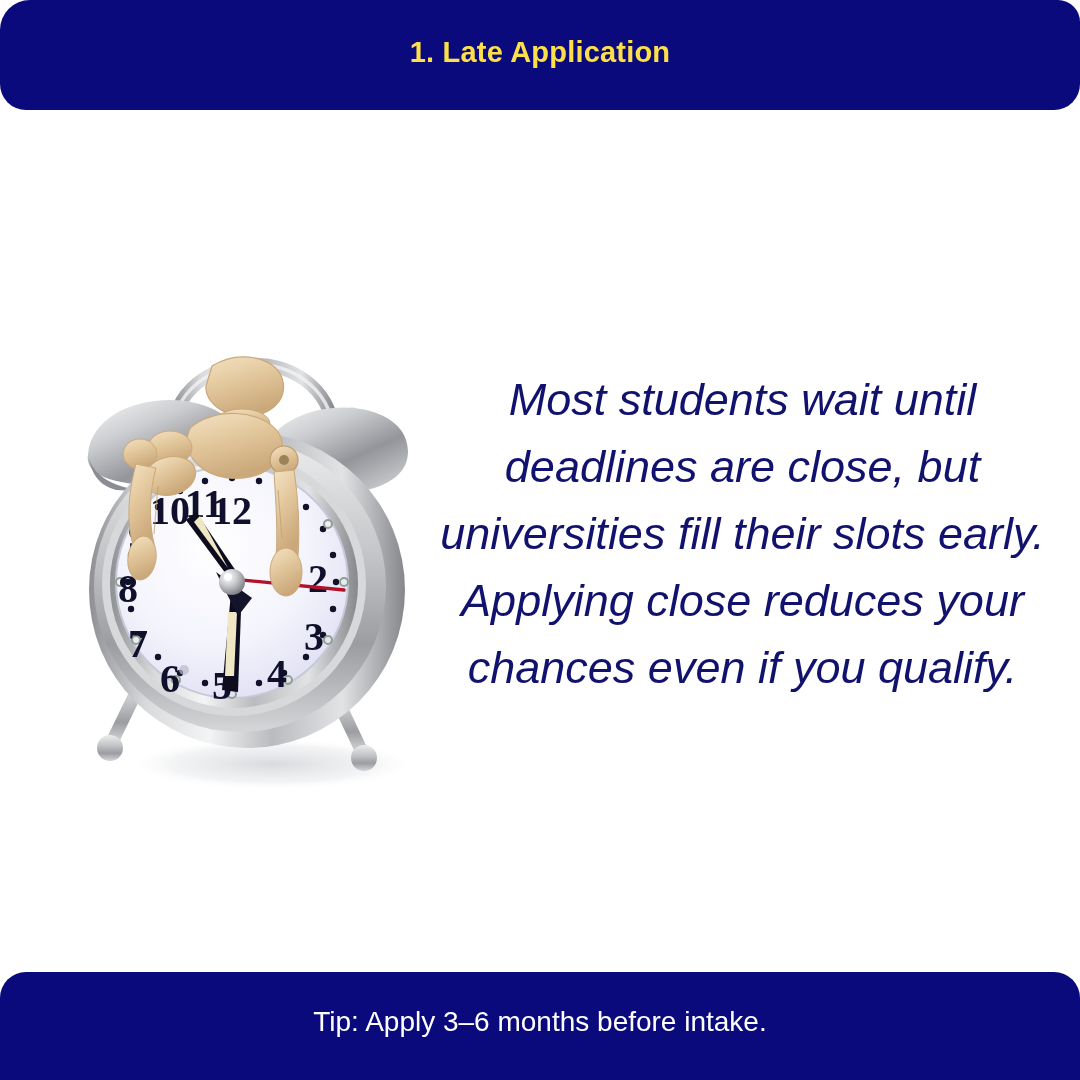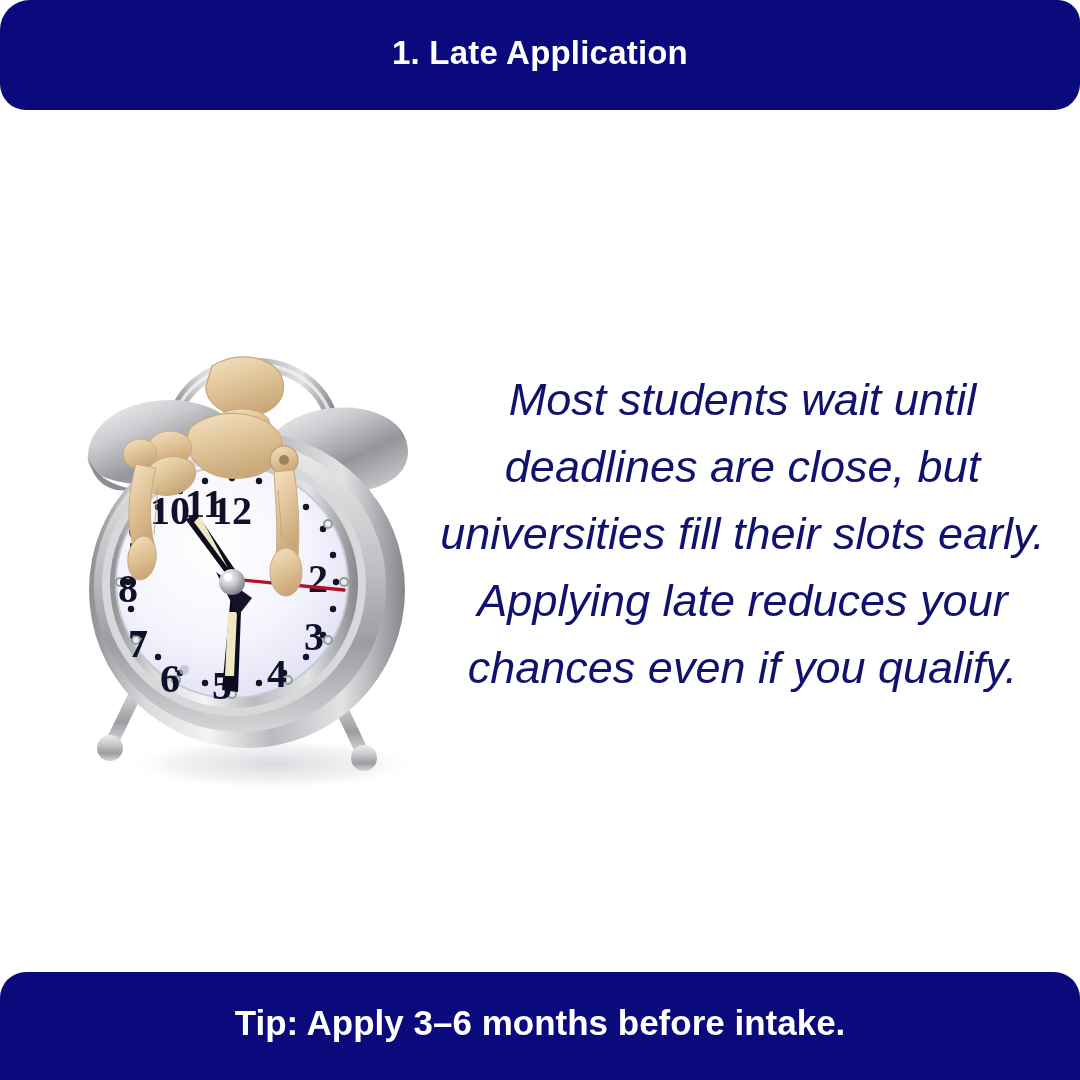--- a/index.html
+++ b/index.html
@@ -30,24 +30,24 @@
     height: 110px;
     background: #0a0a7d;
     border-radius: 30px 22px 26px 26px;
     display: flex;
     align-items: center;
     justify-content: center;
     box-sizing: border-box;
     padding-bottom: 6px;
   }
   .header-title {
-    color: #ffffff;
+    color: #fde047;
     font-family: "Liberation Sans", sans-serif;
     font-weight: bold;
-    font-size: 33px;
+    font-size: 29px;
     letter-spacing: 0.2px;
     line-height: 1;
     white-space: nowrap;
   }
 
   
   .footer-banner {
     position: absolute;
     left: 0;
     top: 972px;
@@ -57,22 +57,22 @@
     border-radius: 26px 26px 0 0;
     display: flex;
     align-items: center;
     justify-content: center;
     box-sizing: border-box;
     padding-bottom: 8px;
   }
   .footer-tip {
     color: #ffffff;
     font-family: "Liberation Sans", sans-serif;
-    font-weight: bold;
-    font-size: 35px;
+    font-weight: normal;
+    font-size: 28px;
     line-height: 1;
     white-space: nowrap;
   }
 
   
   .body-copy {
     position: absolute;
     left: 430px;
     top: 366px;
     width: 625px;
@@ -277,20 +277,20 @@
         <path d="M212 200 C 214 232, 216 262, 214 284 L 236 284 C 238 256, 236 224, 232 198 Z" fill="url(#woodGrad)" stroke="#c9a97a" stroke-width="1"></path>
         <ellipse cx="224" cy="300" rx="16" ry="24" fill="url(#woodGrad)" stroke="#c9a97a" stroke-width="1"></ellipse>
         <line x1="96" y1="214" x2="92" y2="262" stroke="#c2a073" stroke-width="1.2" opacity="0.7"></line>
         <line x1="216" y1="218" x2="220" y2="266" stroke="#c2a073" stroke-width="1.2" opacity="0.7"></line>
       </g>
     </svg>
   </div>
 
   <div class="body-copy">
     <p>Most students wait until deadlines are close, but universities fill their slots early.</p>
-    <p>Applying late reduces your chances even if you qualify.</p>
+    <p>Applying close reduces your chances even if you qualify.</p>
   </div>
 
   <div class="footer-banner">
     <div class="footer-tip">Tip: Apply 3–6 months before intake.</div>
   </div>
 
 </div>
 
 </body></html>

